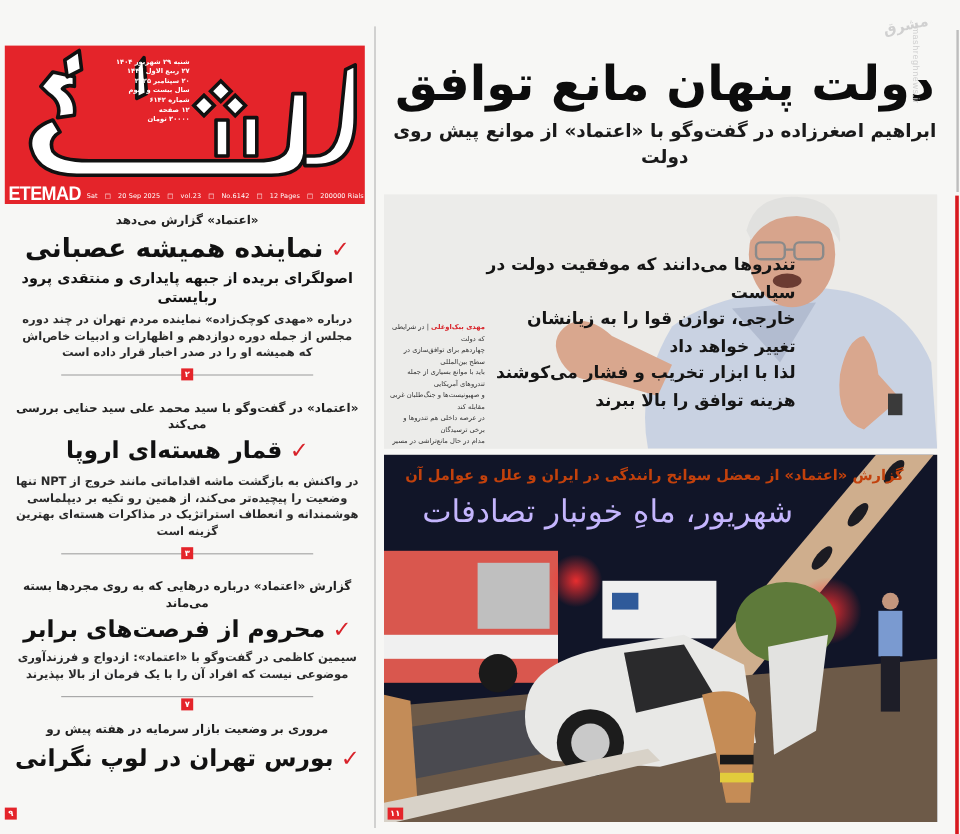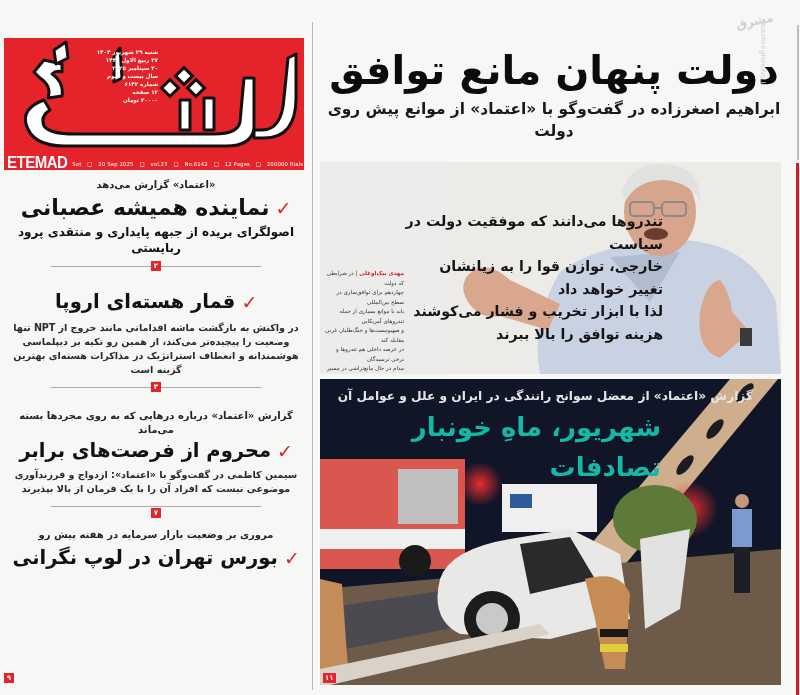--- a/index.html
+++ b/index.html
@@ -87,25 +87,25 @@
   .byline .by-name { color: #d8232a; font-weight: bold; }
 
   
   .accident {
     position: absolute; left: 320px; top: 379px; width: 461px; height: 306px; overflow: hidden;
     background: #101321;
   }
   .accident-photo { position: absolute; left: 0; top: 0; width: 461px; height: 306px; }
   .acc-kicker {
     position: absolute; right: 28px; top: 8px; direction: rtl; text-align: right;
-    color: #e5e5e5; font-size: 12.2px; font-weight: bold; line-height: 18px; letter-spacing: -.3px;
+    color: #c2410c; font-size: 12.2px; font-weight: bold; line-height: 18px; letter-spacing: -.3px;
   }
   .acc-headline {
     position: absolute; right: 120px; top: 28px; direction: rtl; text-align: right;
-    color: #14b8a6; font-size: 26px; font-weight: bold; line-height: 40px; letter-spacing: -.8px;
+    color: #c4b5fd; font-size: 26px; font-weight: normal; line-height: 40px; letter-spacing: -.8px;
   }
   .acc-badge { left: 3px; bottom: 2px; text-align: center; }
 </style>
 </head>
 <body>
 
 <div class="masthead">
   <svg class="logo-svg" viewBox="0 0 300 118">
 
     <g fill="#fff" stroke="#111" stroke-width="3" stroke-linejoin="round">
@@ -270,26 +270,28 @@
 
 <div class="left-col">
 
   <div class="story" style="padding-top:2px;">
     <div class="kicker">«اعتماد» گزارش می‌دهد</div>
     <div class="headline" style="font-size:22px;line-height:32px;">
       <span class="check-icon">✓</span>
       <span>نماینده همیشه عصبانی</span>
     </div>
     <div class="subhead">اصولگرای بریده از جبهه پایداری و منتقدی پرود ربایستی</div>
+    <div class="summary" style="padding-top:4px;">درباره «مهدی کوچک‌زاده» نماینده مردم تهران در چند دوره مجلس از جمله دوره دوازدهم و اظهارات و ادبیات خاص‌اش که همیشه او را در صدر اخبار قرار داده است</div>
     <div class="sep">
       <span class="page-badge">۲</span>
     </div>
   </div>
 
   <div class="story">
+    <div class="kicker">«اعتماد» در گفت‌وگو با سید محمد علی سید حنایی بررسی می‌کند</div>
     <div class="headline">
       <span class="check-icon">✓</span>
       <span>قمار هسته‌ای اروپا</span>
     </div>
     <div class="summary" style="padding-top:5px;">در واکنش به بازگشت ماشه اقداماتی مانند خروج از NPT تنها وضعیت را پیچیده‌تر می‌کند، از همین رو تکیه بر دیپلماسی هوشمندانه و انعطاف استراتژیک در مذاکرات هسته‌ای بهترین گزینه است</div>
     <div class="sep">
       <span class="page-badge">۳</span>
     </div>
   </div>
 

